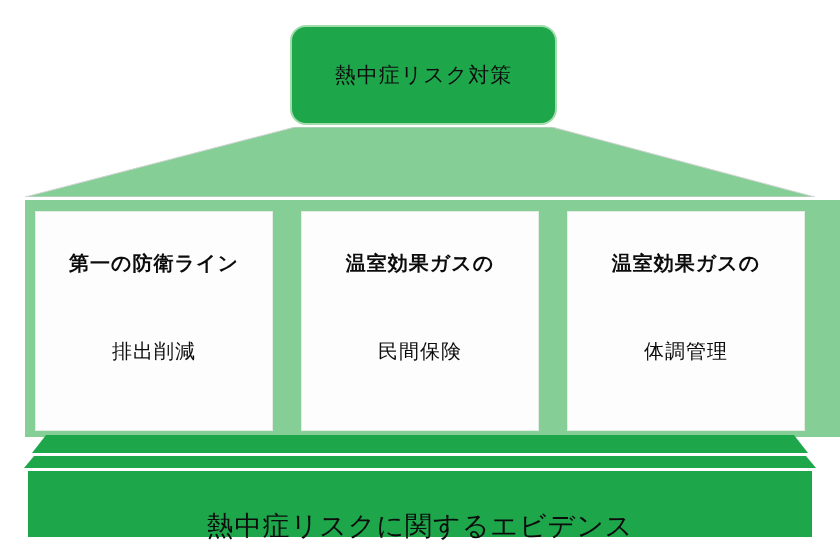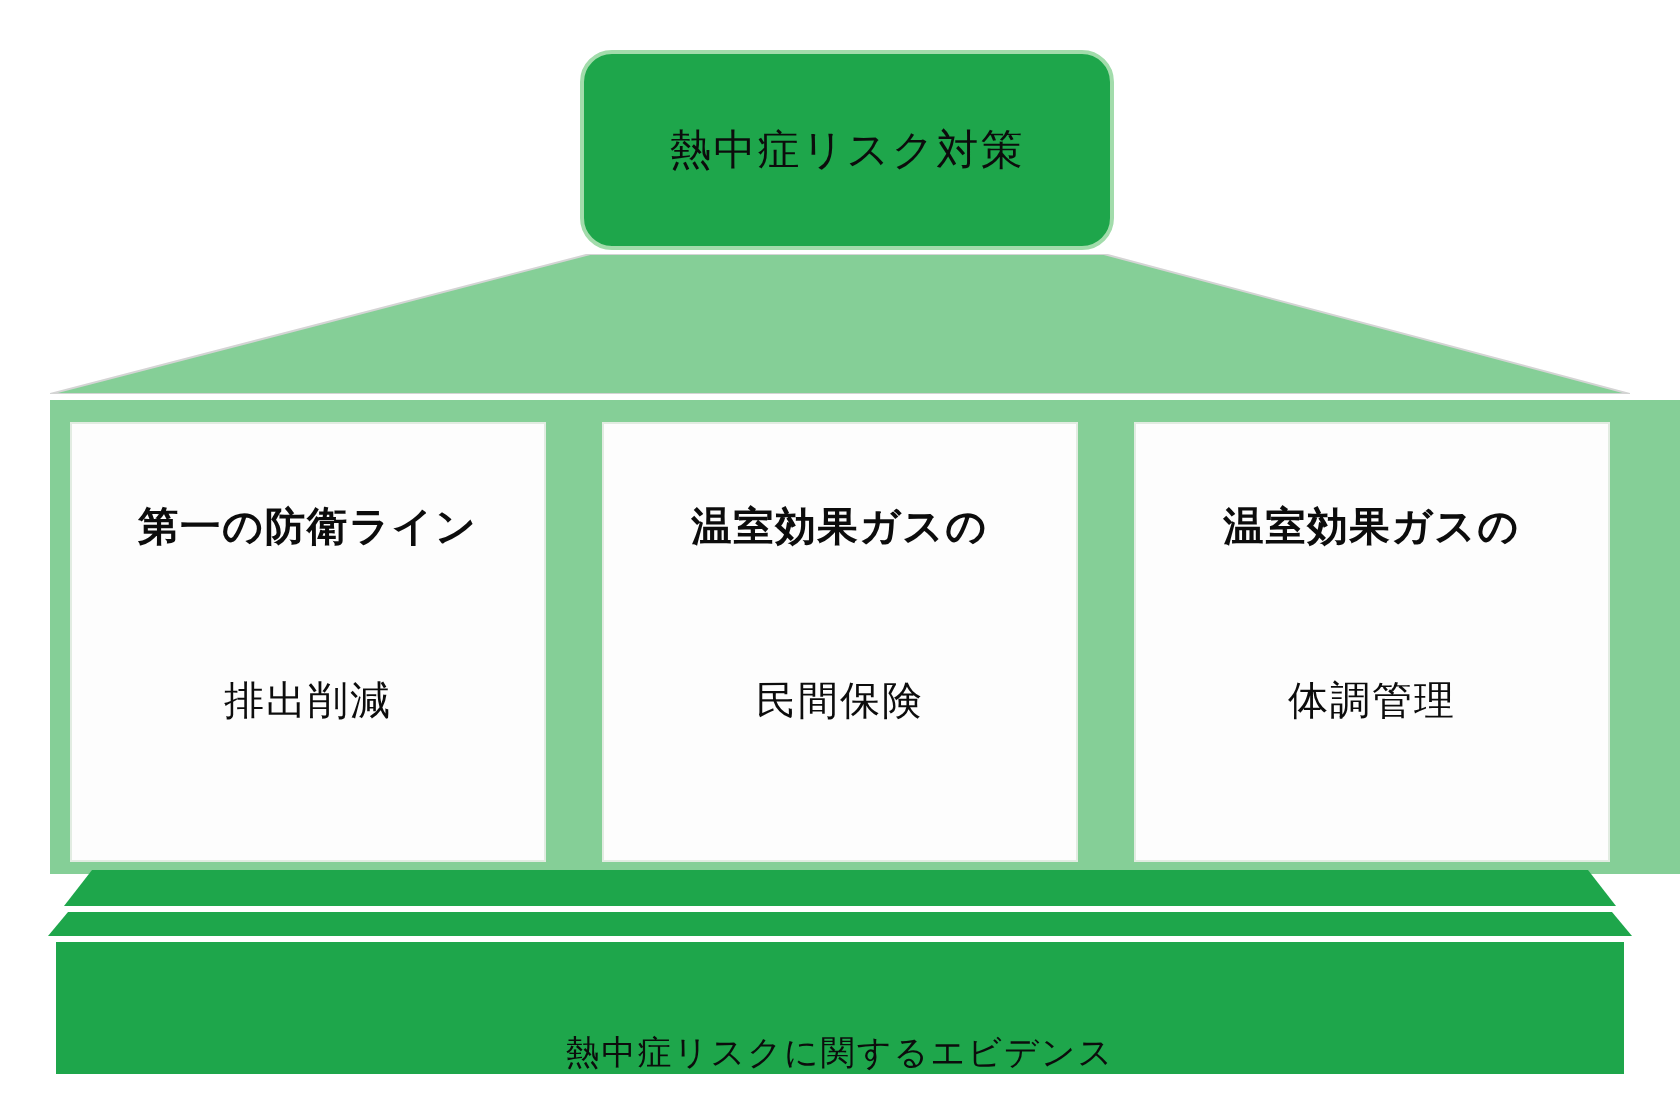--- a/index.html
+++ b/index.html
@@ -109,21 +109,21 @@
   .base-face {
     position: absolute;
     left: 28px; top: 471px;
     width: 784px; height: 66px;
     background: #1ea64b;
     display: flex;
     align-items: center;
     justify-content: center;
   }
   .base-face span {
-    font-size: 17px;
+    font-size: 27px;
     letter-spacing: 1px;
     color: #0c0c0c;
     margin-top: 44px;
   }
 </style>
 </head>
 <body>
 
 <div class="canvas">
 

